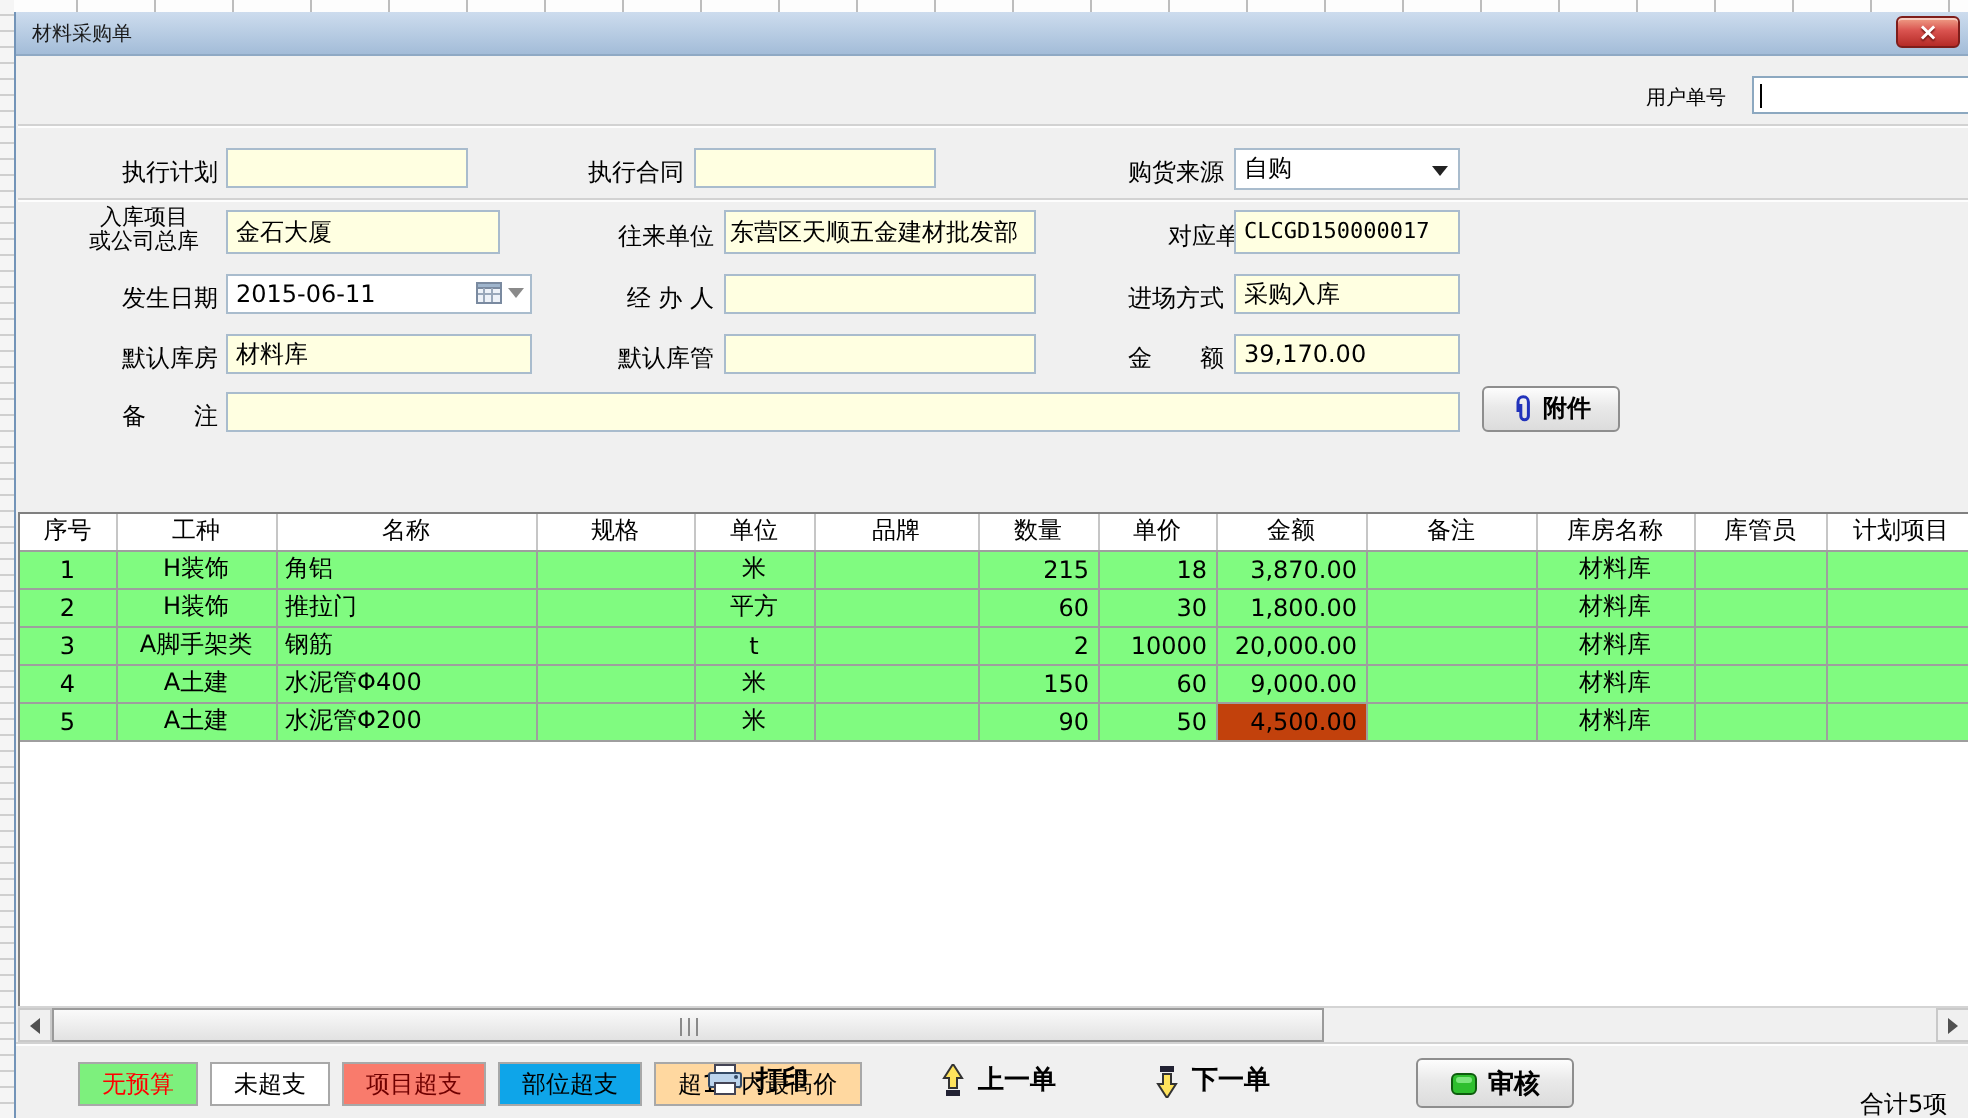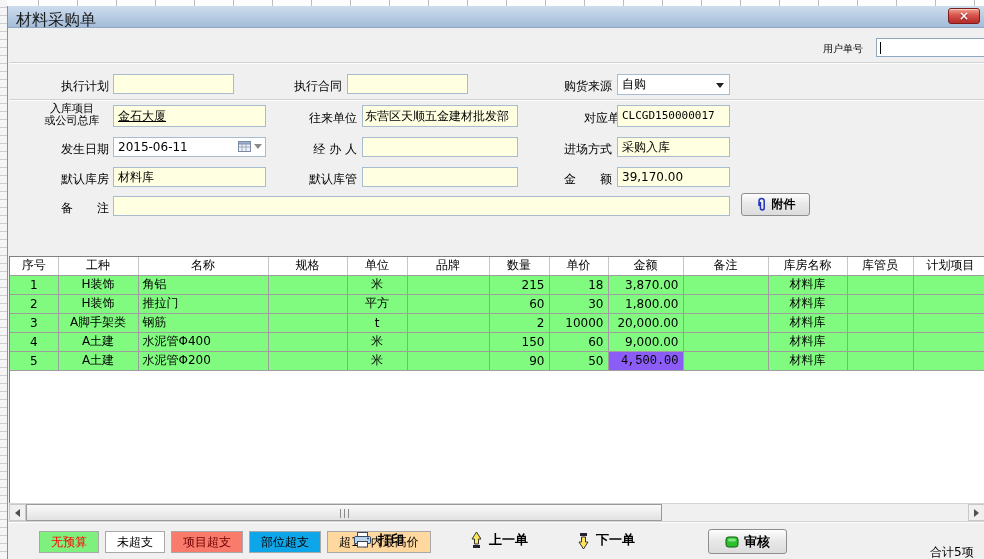--- a/index.html
+++ b/index.html
@@ -11,21 +11,21 @@
             background:repeating-linear-gradient(90deg,#fdfdfd 0 38px,#bdbdbd 38px 39px); }
   .bg-left { position:absolute; left:0; top:0; width:7px; height:559px;
              background:repeating-linear-gradient(180deg,#f5f5f5 0 7px,#cfcfcf 7px 8px); }
 
   
   .window { position:absolute; left:7px; top:6px; width:977px; height:553px;
             background:#f0f0f0; border-left:1px solid #7394b8; }
   .titlebar { position:absolute; left:0; top:0; width:977px; height:22px;
               background:linear-gradient(180deg,#cddcee 0%,#b6cbe2 55%,#a3bcd8 100%);
               border-bottom:1px solid #8fa9c4; }
-  .titlebar-text { position:absolute; left:8px; top:4px; font-size:16px; color:#1a1a1a; }
+  .titlebar-text { position:absolute; left:8px; top:4px; font-size:10px; color:#1a1a1a; }
   .close-btn { position:absolute; left:940px; top:2px; width:32px; height:16px;
                background:linear-gradient(180deg,#f0a088 0%,#d9534f 45%,#b52b27 100%);
                border:1px solid #7e1d1a; border-radius:3px; cursor:pointer;
                display:flex; align-items:center; justify-content:center;
                box-shadow:inset 0 1px 0 rgba(255,255,255,.5); }
   .close-btn span { color:#fff; font-size:12px; font-weight:bold; line-height:1; text-shadow:0 1px 1px #701512; }
 
   
   .form-title { position:absolute; left:375px; top:33px; width:240px; text-align:center;
                 font-size:17px; font-weight:bold; color:#007a00; text-decoration:underline; letter-spacing:1px; }
@@ -119,21 +119,21 @@
       <span>自购</span>
       <div class="combo-arrow"></div>
     </div>
 
     <div class="sep" style="left:1px; top:93px; width:975px;"></div>
 
     <div class="flabel2" style="left:27px; top:97px;">
       <div>入库项目</div>
       <div>或公司总库</div>
     </div>
-    <div class="ybox" style="left:105px; top:99px; width:153px; height:22px; line-height:20px;text-decoration:underline;">金石大厦</div>
+    <div class="ybox" style="left:105px; top:99px; width:137px; height:22px; line-height:20px;">金石大厦</div>
     <span class="flabel" style="left:281px; top:104px;">往来单位</span>
     <div class="ybox" style="left:354px; top:99px; width:156px; height:22px; line-height:20px; padding:0 2px;">东营区天顺五金建材批发部</div>
     <span class="flabel" style="left:556px; top:104px;">对应单据</span>
     <div class="ybox" style="left:609px; top:99px; width:113px; height:22px; line-height:20px; font-family:'DejaVu Sans Mono','Liberation Mono',monospace; font-size:11px;">CLCGD150000017</div>
 
     <span class="flabel" style="left:33px; top:135px;">发生日期</span>
     <div class="wbox" style="left:105px; top:131px; width:153px; height:20px; padding:0 4px;">
       <span>2015-06-11</span>
       <div class="date-icons">
         <svg width="13" height="12">
@@ -264,21 +264,21 @@
             </tr>
             <tr>
               <td style="background: rgb(128, 251, 128);">5</td>
               <td style="background: rgb(128, 251, 128);">A土建</td>
               <td style="background: rgb(128, 251, 128);">水泥管Φ200</td>
               <td style="background: rgb(128, 251, 128);"></td>
               <td style="background: rgb(128, 251, 128);">米</td>
               <td style="background: rgb(128, 251, 128);"></td>
               <td style="background: rgb(128, 251, 128);">90</td>
               <td style="background: rgb(128, 251, 128);">50</td>
-              <td style="background: #8b5cf6; font-family: Liberation Mono, monospace;">4,500.00</td>
+              <td style="background: #c2410c;">4,500.00</td>
               <td style="background: rgb(128, 251, 128);"></td>
               <td style="background: rgb(128, 251, 128);">材料库</td>
               <td style="background: rgb(128, 251, 128);"></td>
               <td style="background: rgb(128, 251, 128);"></td>
             </tr>
           </tbody>
       </table>
     </div>
 
     <div class="hscroll">

